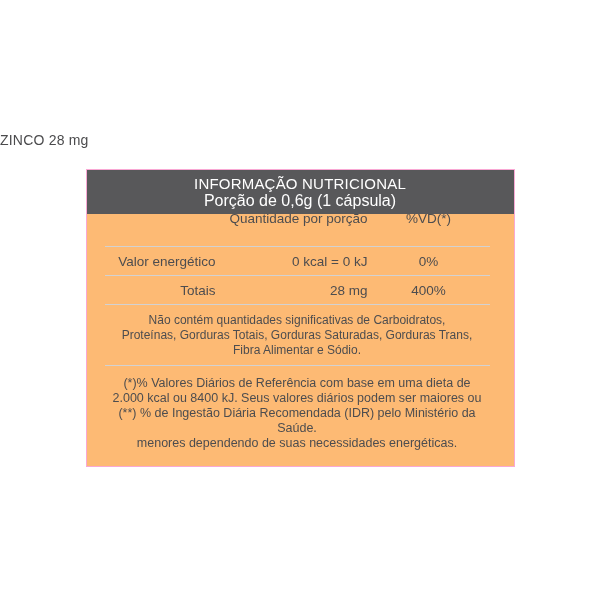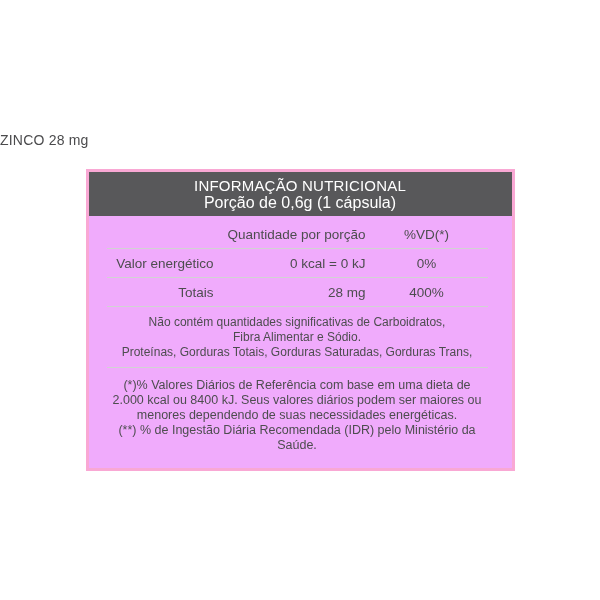--- a/index.html
+++ b/index.html
@@ -21,22 +21,22 @@
     text-align: left;
     font-size: 14px;
     line-height: 16px;
     letter-spacing: 0.2px;
     color: #4b4b4d;
   }
   .label-box {
     box-sizing: border-box;
     width: 429px;
     margin: 21px auto 0 auto;
-    border: 3px solid #f9a8d4;
-    background: #f0abfc;
+    border: 1px solid #f9a8d4;
+    background: #fdba74;
   }
   .label-header {
     height: 44px;
     background: #58585a;
     color: #ffffff;
     text-align: center;
     display: flex;
     flex-direction: column;
     justify-content: center;
   }
@@ -55,21 +55,21 @@
   }
   .t-row {
     display: flex;
     align-items: center;
     border-bottom: 1px solid #d2d2d3;
     font-size: 13.5px;
   }
   .t-head {
     height: 33px;
     align-items: flex-end;
-    padding-bottom: 6px;
+    padding-bottom: 20px;
     box-sizing: border-box;
   }
   .t-data {
     height: 28px;
   }
   .c1 { flex: 1; text-align: right; }
   .c2 { width: 152px; text-align: right; }
   .c3 { width: 122px; text-align: center; }
   .note {
     padding: 8px 0 7px 0;
@@ -114,26 +114,26 @@
       </div>
 
       <div class="t-row t-data">
         <div class="c1">Totais</div>
         <div class="c2">28 mg</div>
         <div class="c3">400%</div>
       </div>
 
       <div class="note">
         <div>Não contém quantidades significativas de Carboidratos,</div>
+        <div>Proteínas, Gorduras Totais, Gorduras Saturadas, Gorduras Trans,</div>
         <div>Fibra Alimentar e Sódio.</div>
-        <div>Proteínas, Gorduras Totais, Gorduras Saturadas, Gorduras Trans,</div>
       </div>
 
       <div class="footnote">
         <div>(*)% Valores Diários de Referência com base em uma dieta de</div>
         <div>2.000 kcal ou 8400 kJ. Seus valores diários podem ser maiores ou</div>
+        <div>(**) % de Ingestão Diária Recomendada (IDR) pelo Ministério da Saúde.</div>
         <div>menores dependendo de suas necessidades energéticas.</div>
-        <div>(**) % de Ingestão Diária Recomendada (IDR) pelo Ministério da Saúde.</div>
       </div>
 
     </div>
   </div>
 </div>
 
 </body></html>

